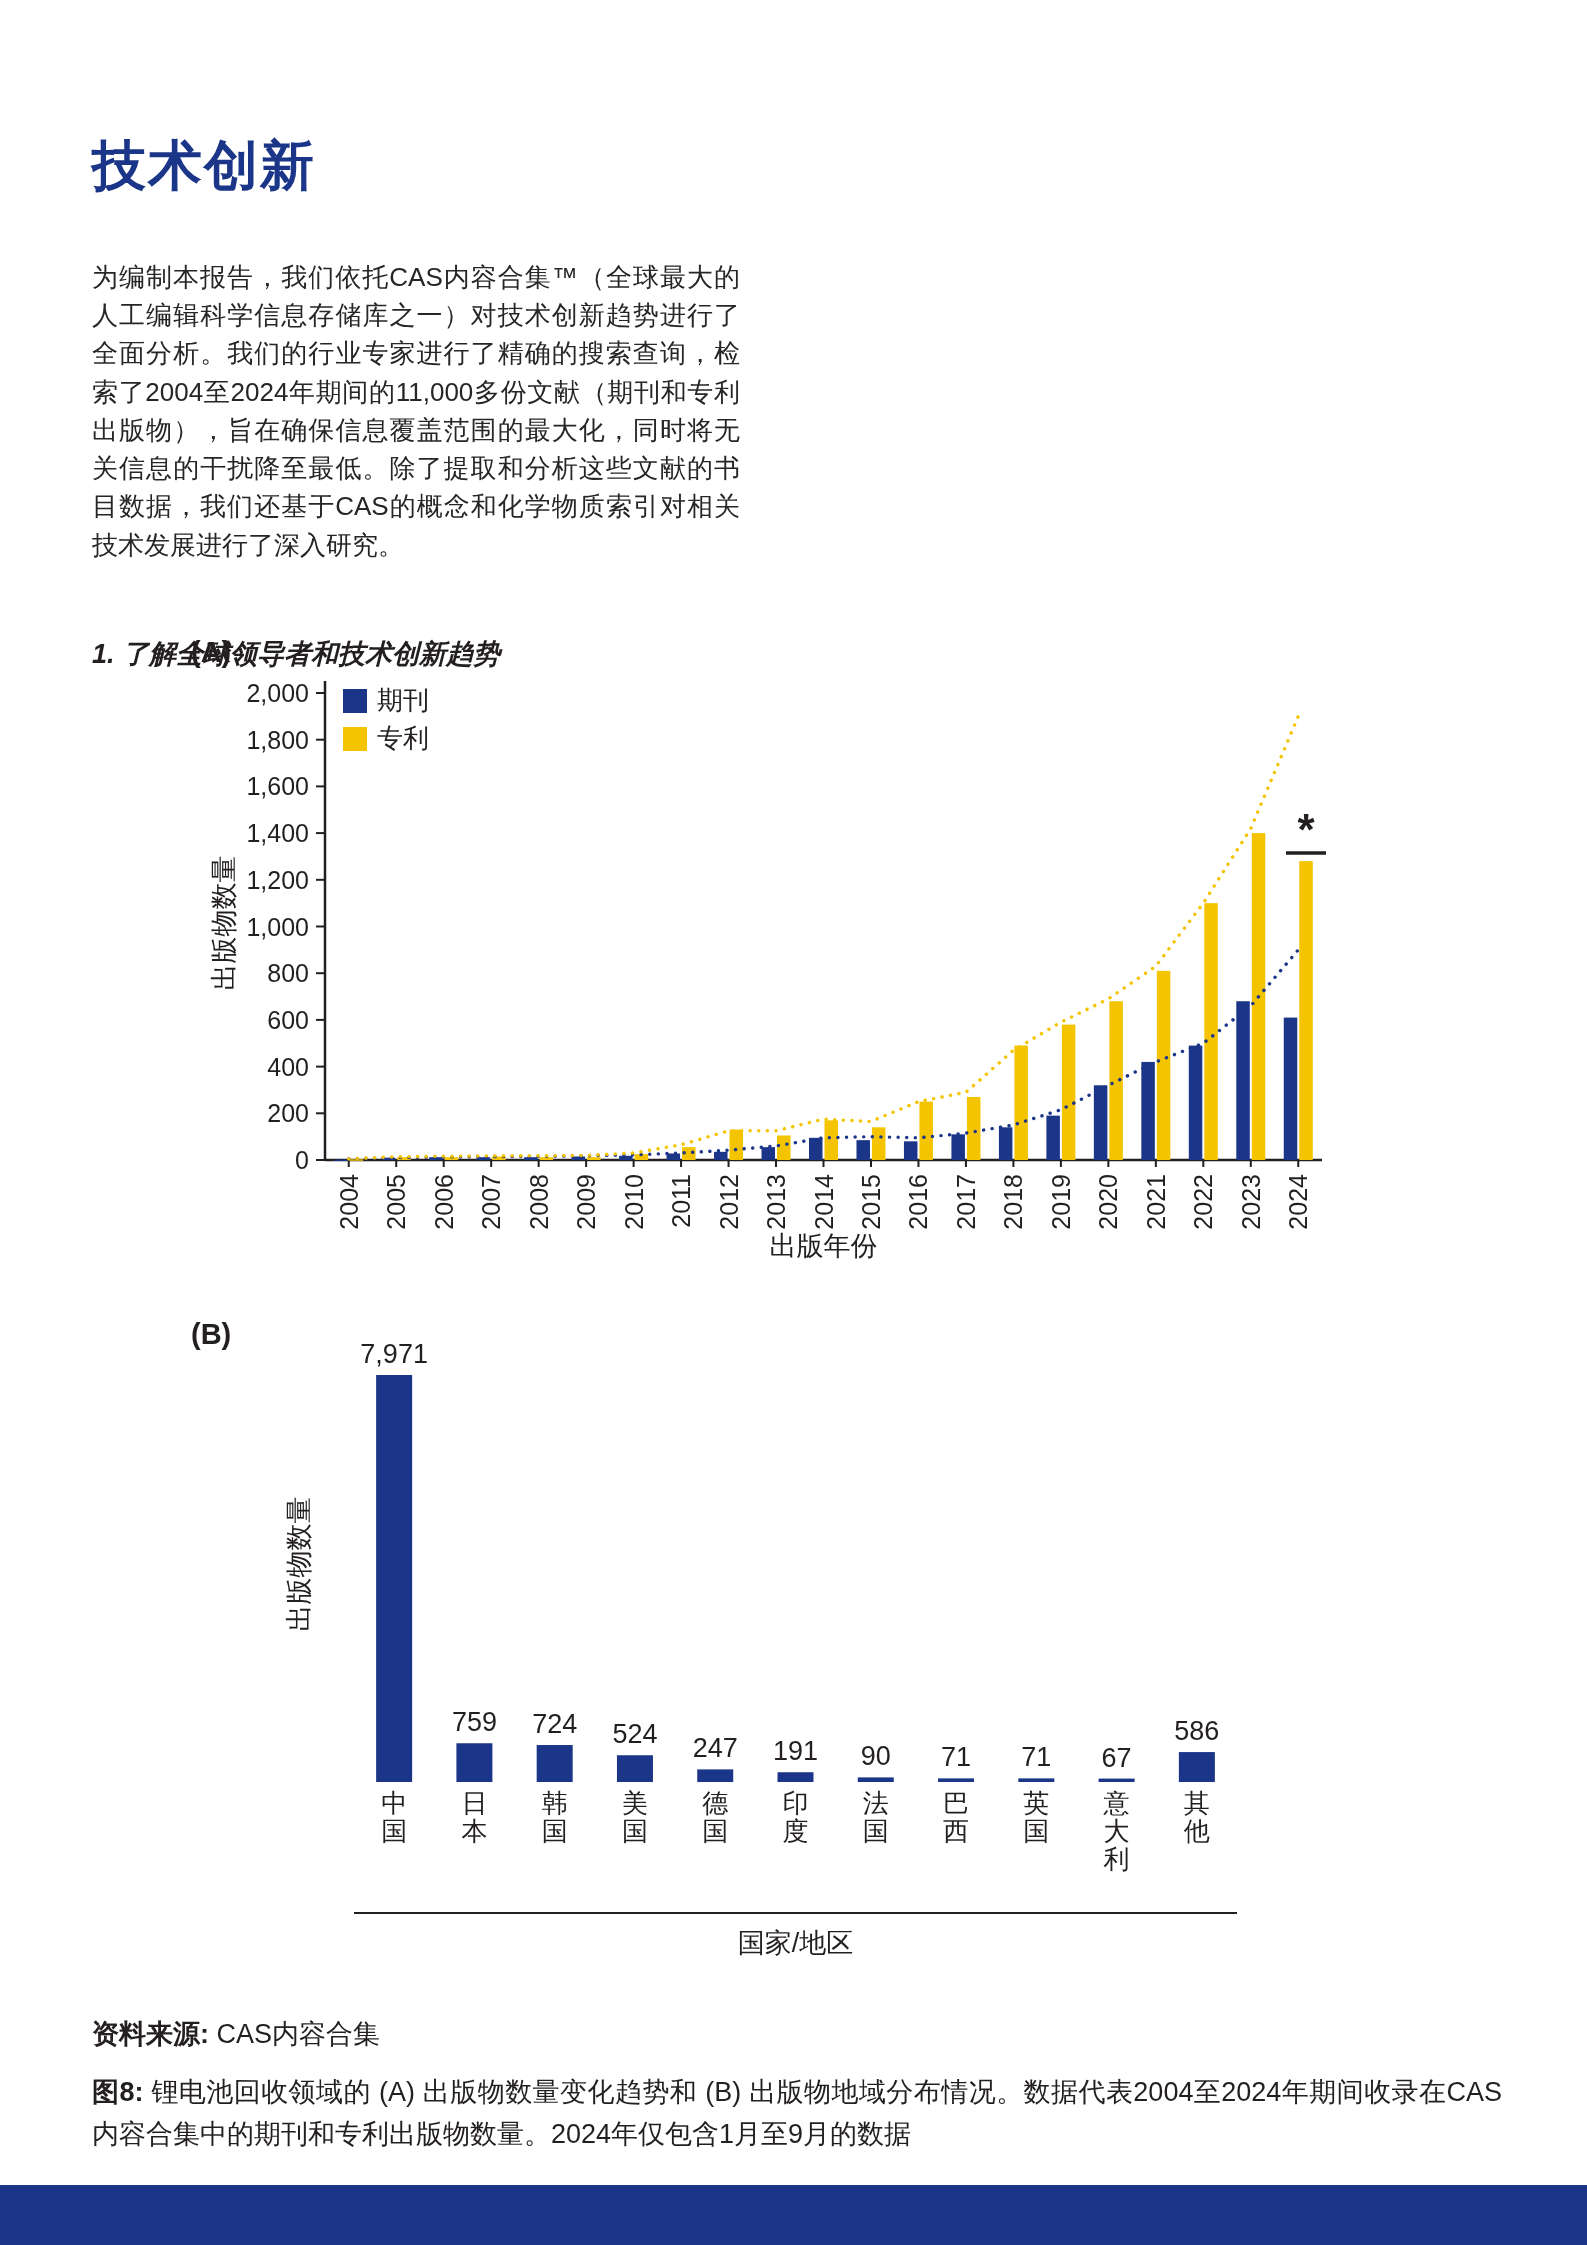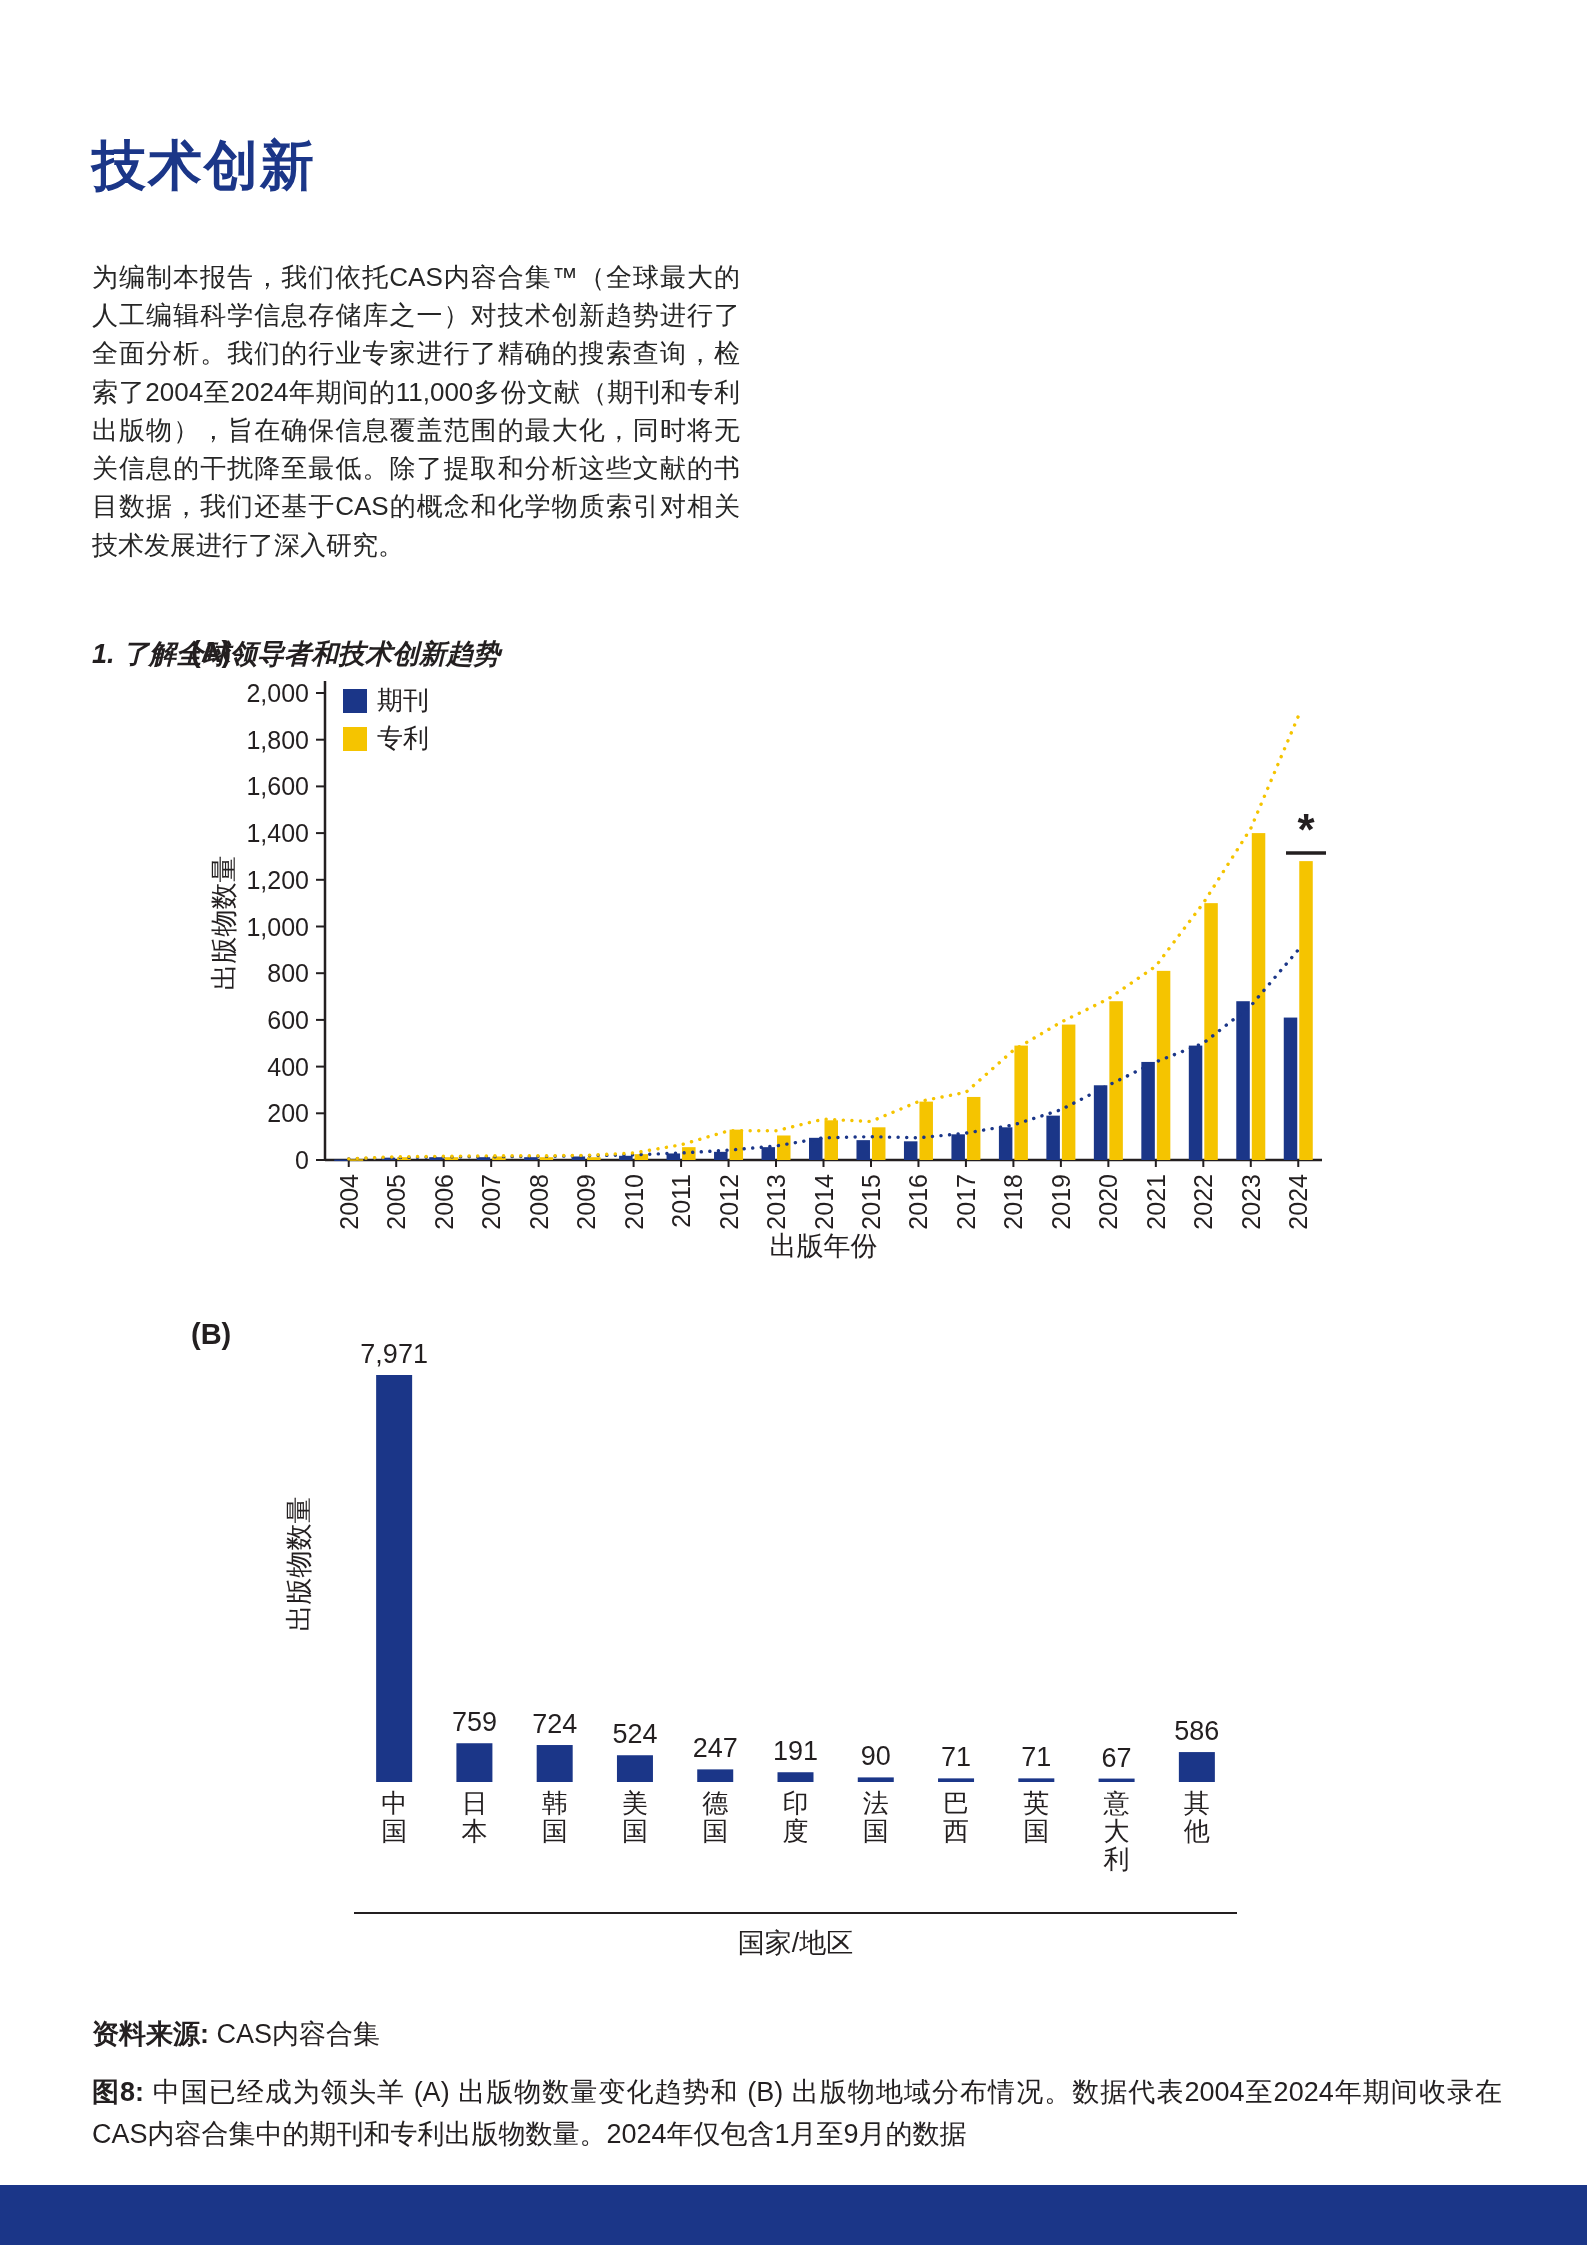--- a/index.html
+++ b/index.html
@@ -222,18 +222,18 @@
       </g>
     </svg>
 
   <div class="source-line">
     <span class="bold">资料来源:</span>
     <span>CAS内容合集</span>
   </div>
 
   <div class="caption">
     <span class="bold">图8:</span>
-    <span>中国已经成为领头羊 (A) 出版物数量变化趋势和 (B) 出版物地域分布情况。数据代表2004至2024年期间收录在CAS内容合集中的期刊和专利出版物数量。2024年仅包含1月至9月的数据</span>
+    <span>锂电池回收领域的 (A) 出版物数量变化趋势和 (B) 出版物地域分布情况。数据代表2004至2024年期间收录在CAS内容合集中的期刊和专利出版物数量。2024年仅包含1月至9月的数据</span>
   </div>
 
   <div class="footer-bar"></div>
 
 </div>
 
 </body></html>

